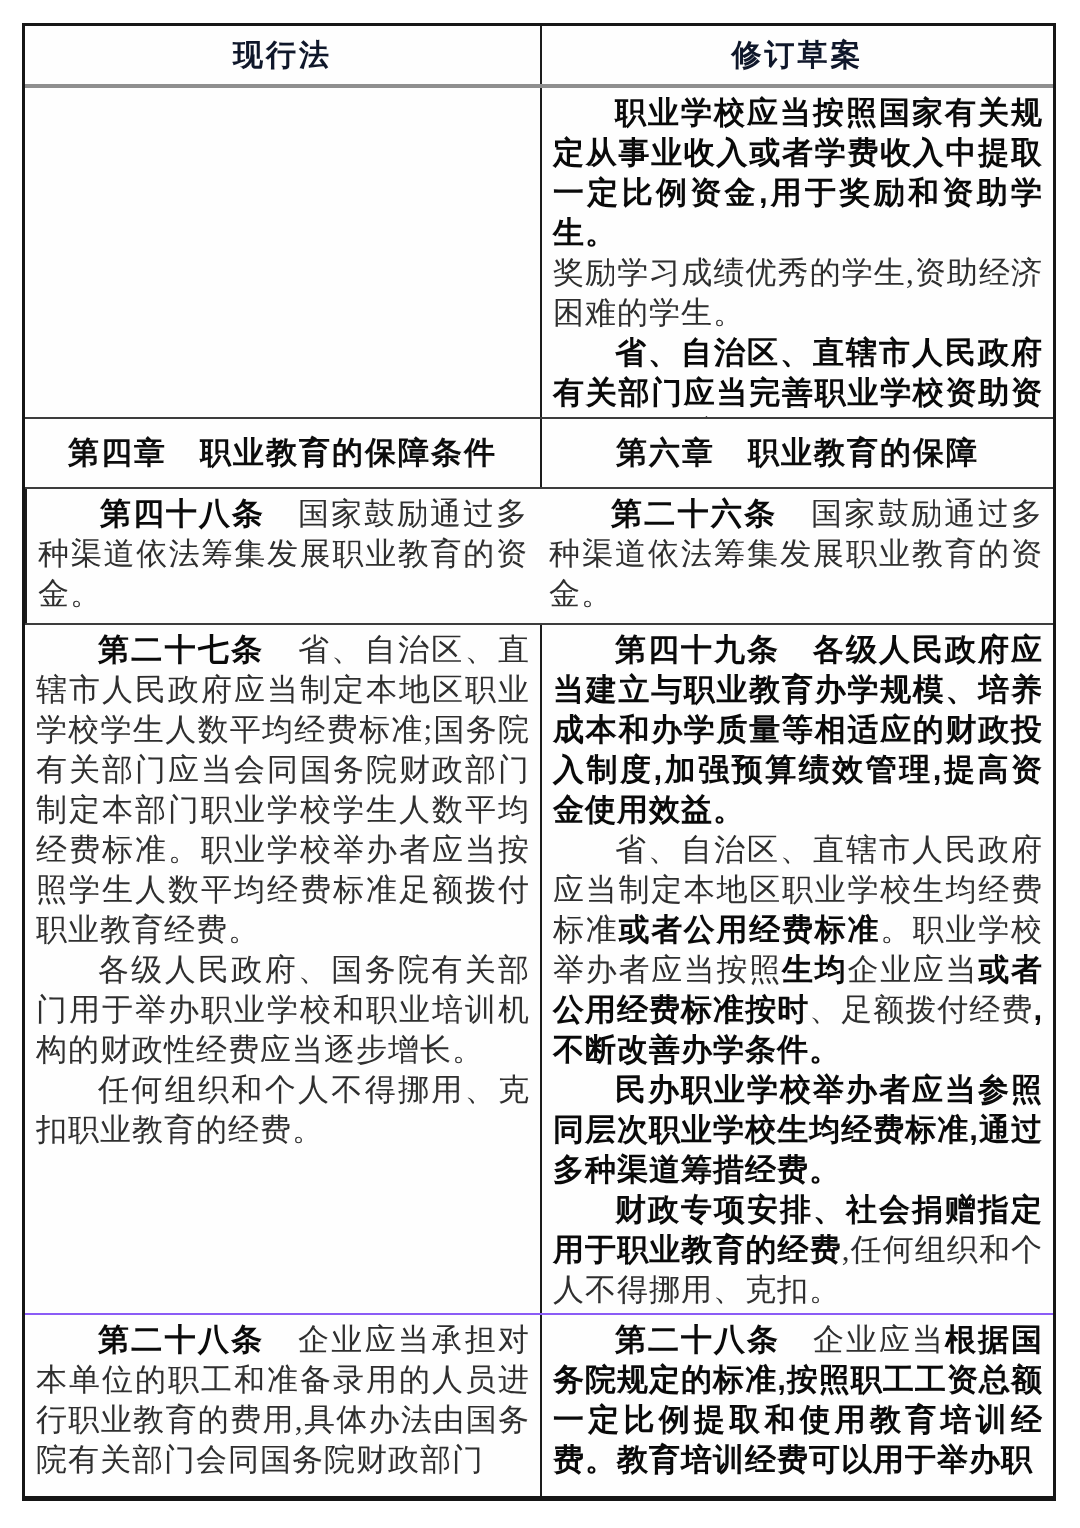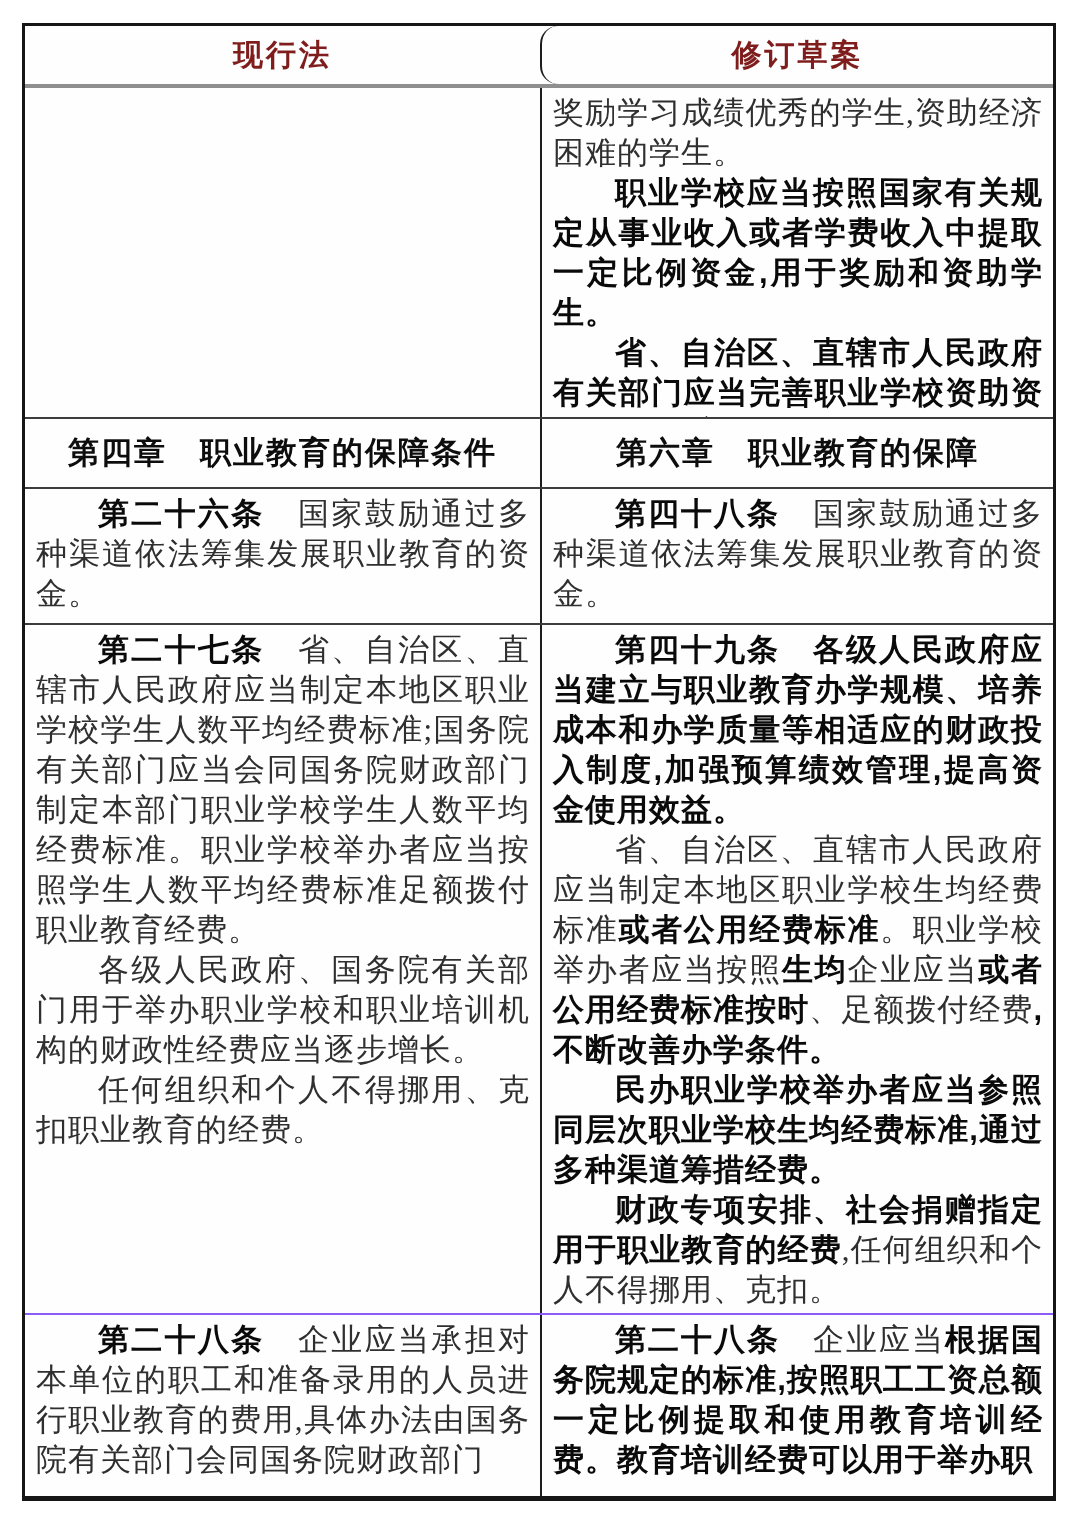--- a/index.html
+++ b/index.html
@@ -39,22 +39,21 @@
   
   .row-header { height: 62px; border-bottom: 4px solid #8f8f8f; }
   .row-header .cell {
     display: flex;
     align-items: center;
     justify-content: center;
     font-family: "Liberation Sans", "DejaVu Sans", sans-serif;
     font-weight: 700;
     font-size: 30px;
     letter-spacing: 3px;
-    color: #7f1d1d;
-    border-radius: 18px;
+    color: #0f172a;
   }
 
   
   .row-body .cell {
     padding: 5px 10px 0 11px;
     font-size: 31px;
     line-height: 40px;
     color: #2f2f2f;
     text-align: justify;
     text-justify: inter-character;
@@ -96,37 +95,37 @@
 <div class="doc-table">
 
   <div class="t-row row-header">
     <div class="cell left">现行法</div>
     <div class="cell right">修订草案</div>
   </div>
 
   <div class="t-row row-body row-cont">
     <div class="cell left"></div>
     <div class="cell right">
+        <p class="para indent"><span class="run bold">职业学校应当按照国家有关规定从事业收入或者学费收入中提取一定比例资金,用于奖励和资助学生。</span></p>
         <p class="para"><span class="run">奖励学习成绩优秀的学生,资助经济困难的学生。</span></p>
-        <p class="para indent"><span class="run bold">职业学校应当按照国家有关规定从事业收入或者学费收入中提取一定比例资金,用于奖励和资助学生。</span></p>
         <p class="para indent"><span class="run bold">省、自治区、直辖市人民政府有关部门应当完善职业学校资助资金管理制度,规范资助资金管理使用。</span></p>
       </div>
   </div>
 
   <div class="t-row row-chapter">
     <div class="cell left">第四章　职业教育的保障条件</div>
     <div class="cell right">第六章　职业教育的保障</div>
   </div>
 
   <div class="t-row row-body row-art2648">
+    <div class="cell right">
+        <p class="para indent"><span class="run bold">第四十八条</span><span class="run">　国家鼓励通过多种渠道依法筹集发展职业教育的资金。</span></p>
+      </div>
     <div class="cell left">
         <p class="para indent"><span class="run bold">第二十六条</span><span class="run">　国家鼓励通过多种渠道依法筹集发展职业教育的资金。</span></p>
-      </div>
-    <div class="cell right">
-        <p class="para indent"><span class="run bold">第四十八条</span><span class="run">　国家鼓励通过多种渠道依法筹集发展职业教育的资金。</span></p>
       </div>
   </div>
 
   <div class="t-row row-body row-art2749">
     <div class="cell left">
         <p class="para indent"><span class="run bold">第二十七条</span><span class="run">　省、自治区、直辖市人民政府应当制定本地区职业学校学生人数平均经费标准;国务院有关部门应当会同国务院财政部门制定本部门职业学校学生人数平均经费标准。职业学校举办者应当按照学生人数平均经费标准足额拨付职业教育经费。</span></p>
         <p class="para indent"><span class="run">各级人民政府、国务院有关部门用于举办职业学校和职业培训机构的财政性经费应当逐步增长。</span></p>
         <p class="para indent"><span class="run">任何组织和个人不得挪用、克扣职业教育的经费。</span></p>
       </div>
     <div class="cell right">

